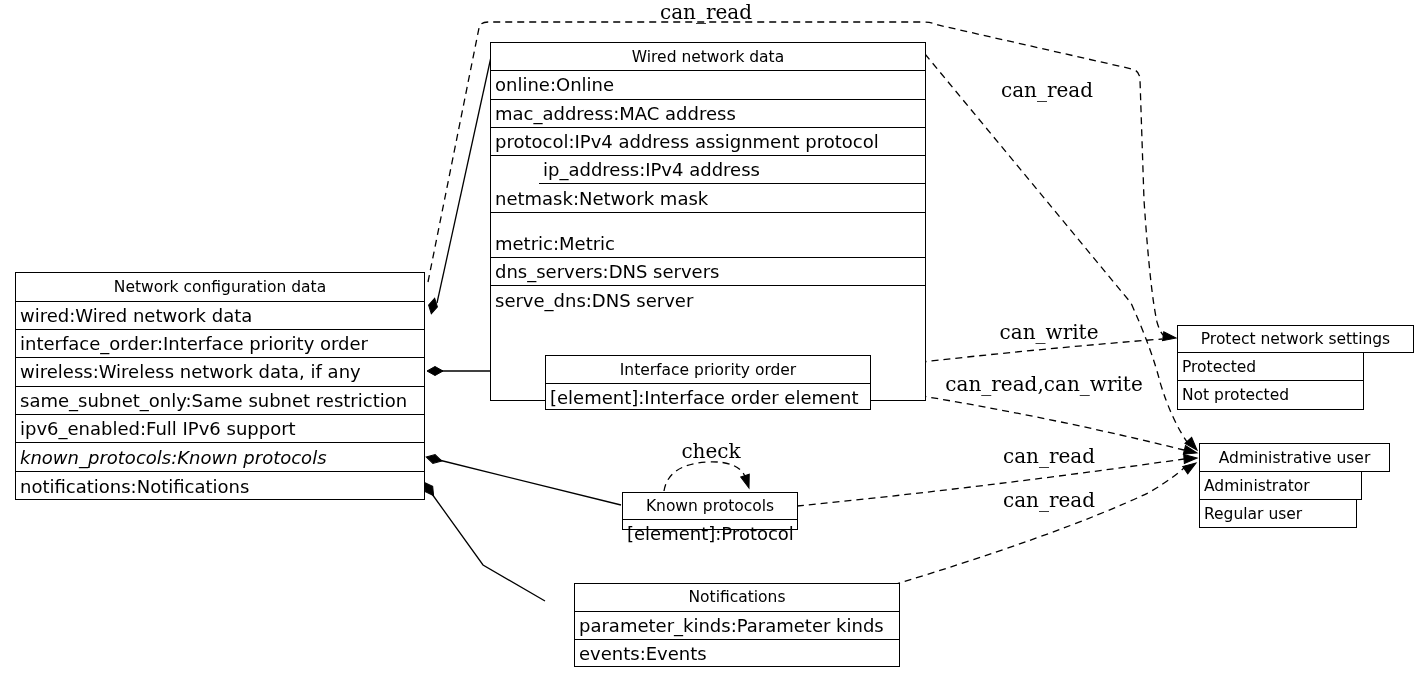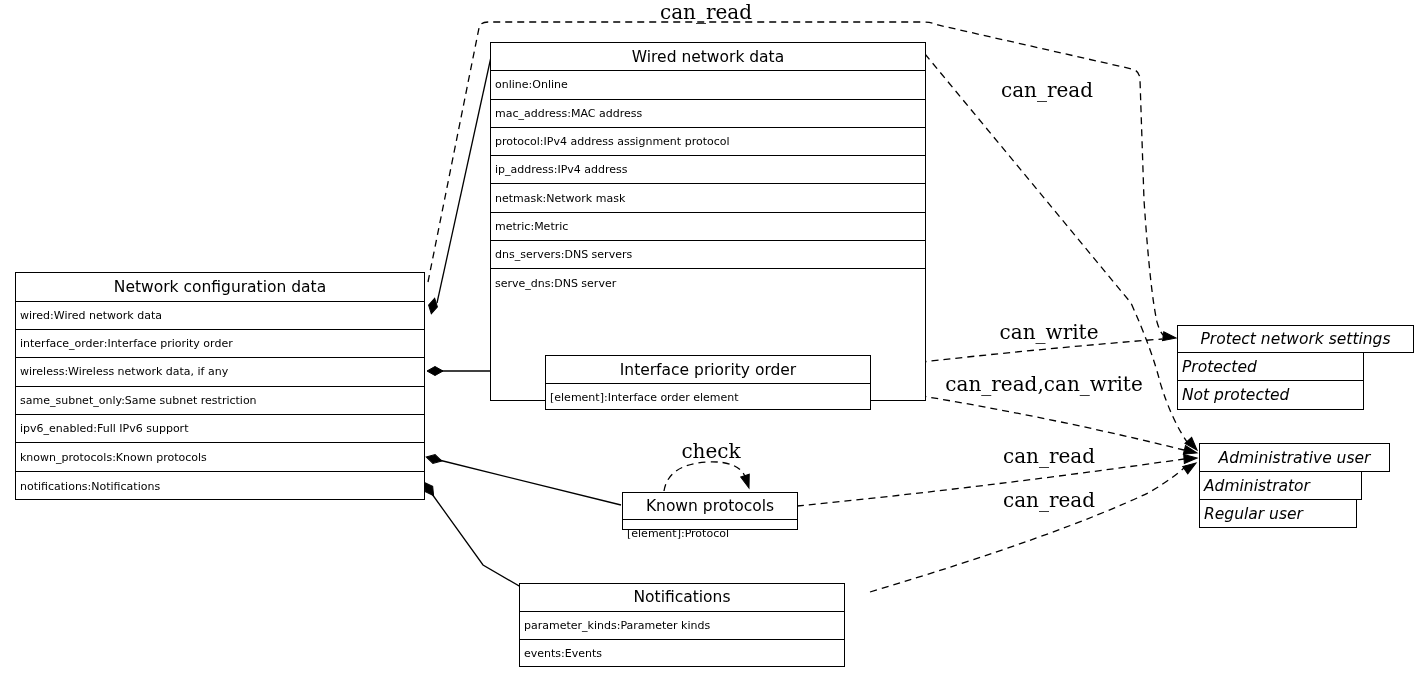--- a/index.html
+++ b/index.html
@@ -10,26 +10,26 @@
   .layer{position:absolute;left:0;top:0;}
   .node{position:absolute;border:1.6px solid #000;background:#fff;box-sizing:border-box;}
   .node .hdr{
     display:flex;justify-content:center;align-items:center;
     border-bottom:1.4px solid #000;box-sizing:border-box;
     font-size:15.5px;white-space:nowrap;overflow:hidden;
   }
   .node .row{
     display:flex;align-items:center;padding:0 4px;
     border-bottom:1.4px solid #000;box-sizing:border-box;
-    font-size:11px;white-space:nowrap;overflow:hidden;
+    font-size:18px;white-space:nowrap;overflow:hidden;
   }
   .node .row:last-child{border-bottom:none;}
   .cell{
     position:absolute;border:1.6px solid #000;background:#fff;box-sizing:border-box;
-    display:flex;align-items:center;padding:0 4px;font-size:15.5px;white-space:nowrap;overflow:hidden;font-style:italic;
+    display:flex;align-items:center;padding:0 4px;font-size:15.5px;white-space:nowrap;overflow:hidden;
   }
   .cell.center{justify-content:center;}
   .elabel{
     position:absolute;font-family:"DejaVu Serif",serif;font-size:20px;
     transform:translateX(-50%);white-space:nowrap;line-height:1;
   }
   svg path{fill:none;stroke:#000;}
   svg .dashed{stroke-width:1.3;stroke-dasharray:7 5;}
   svg .solid{stroke-width:1.3;}
   svg .head,svg .diamond{fill:#000;stroke:#000;}
@@ -65,47 +65,47 @@
   <polygon class="head" points="0,0 -13,-4.5 -13,4.5" transform="translate(749,488) rotate(72)"></polygon>
 </svg>
 
 <div class="node" style="left:15px;top:272px;width:410px;height:228px;">
   <div class="hdr" style="height:28.5px;">Network configuration data</div>
   <div class="row" style="height:28.4px;">wired:Wired network data</div>
   <div class="row" style="height:28.4px;">interface_order:Interface priority order</div>
   <div class="row" style="height:28.4px;">wireless:Wireless network data, if any</div>
   <div class="row" style="height:28.4px;">same_subnet_only:Same subnet restriction</div>
   <div class="row" style="height:28.4px;">ipv6_enabled:Full IPv6 support</div>
-  <div class="row" style="height:28.4px;">known_protocols:Known protocols</div>
+  <div class="row" style="height:28.4px;font-style:italic;">known_protocols:Known protocols</div>
   <div class="row" style="height:28.4px;">notifications:Notifications</div>
 </div>
 
 <div class="node" style="left:490px;top:42px;width:436px;height:359px;">
   <div class="hdr" style="height:28.3px;">Wired network data</div>
   <div class="row" style="height:28.3px;">online:Online</div>
   <div class="row" style="height:28.3px;">mac_address:MAC address</div>
   <div class="row" style="height:28.3px;">protocol:IPv4 address assignment protocol</div>
-  <div class="row" style="height:28.3px;">ip_address:IPv4 address</div>
+  <div class="row" style="height:28.3px;margin-left:48px;">ip_address:IPv4 address</div>
   <div class="row" style="height:28.3px;text-align:center;">netmask:Network mask</div>
-  <div class="row" style="height:28.3px;">metric:Metric</div>
+  <div class="row" style="height:28.3px;margin-top:17px;">metric:Metric</div>
   <div class="row" style="height:28.3px;">dns_servers:DNS servers</div>
   <div class="row" style="height:28.3px;">serve_dns:DNS server</div>
 </div>
 
 <div class="node" style="left:545px;top:355px;width:326px;height:55px;">
   <div class="hdr" style="height:28px;">Interface priority order</div>
   <div class="row" style="height:26px;">[element]:Interface order element</div>
 </div>
 
 <div class="node" style="left:622px;top:492px;width:176px;height:38px;">
   <div class="hdr" style="height:27px;">Known protocols</div>
   <div class="row" style="height:26px;">[element]:Protocol</div>
 </div>
 
-<div class="node" style="left:519px;top:583px;width:326px;height:84px;">
+<div class="node" style="left:574px;top:583px;width:326px;height:84px;">
   <div class="hdr" style="height:27.5px;">Notifications</div>
   <div class="row" style="height:28px;">parameter_kinds:Parameter kinds</div>
   <div class="row" style="height:28px;">events:Events</div>
 </div>
 
 <div class="cell center" style="left:1177px;top:325px;width:237px;height:28px;">Protect network settings</div>
 <div class="cell" style="left:1177px;top:352px;width:187px;height:29px;">Protected</div>
 <div class="cell" style="left:1177px;top:380px;width:187px;height:30px;">Not protected</div>
 
 <div class="cell center" style="left:1199px;top:443px;width:191px;height:29px;">Administrative user</div>

